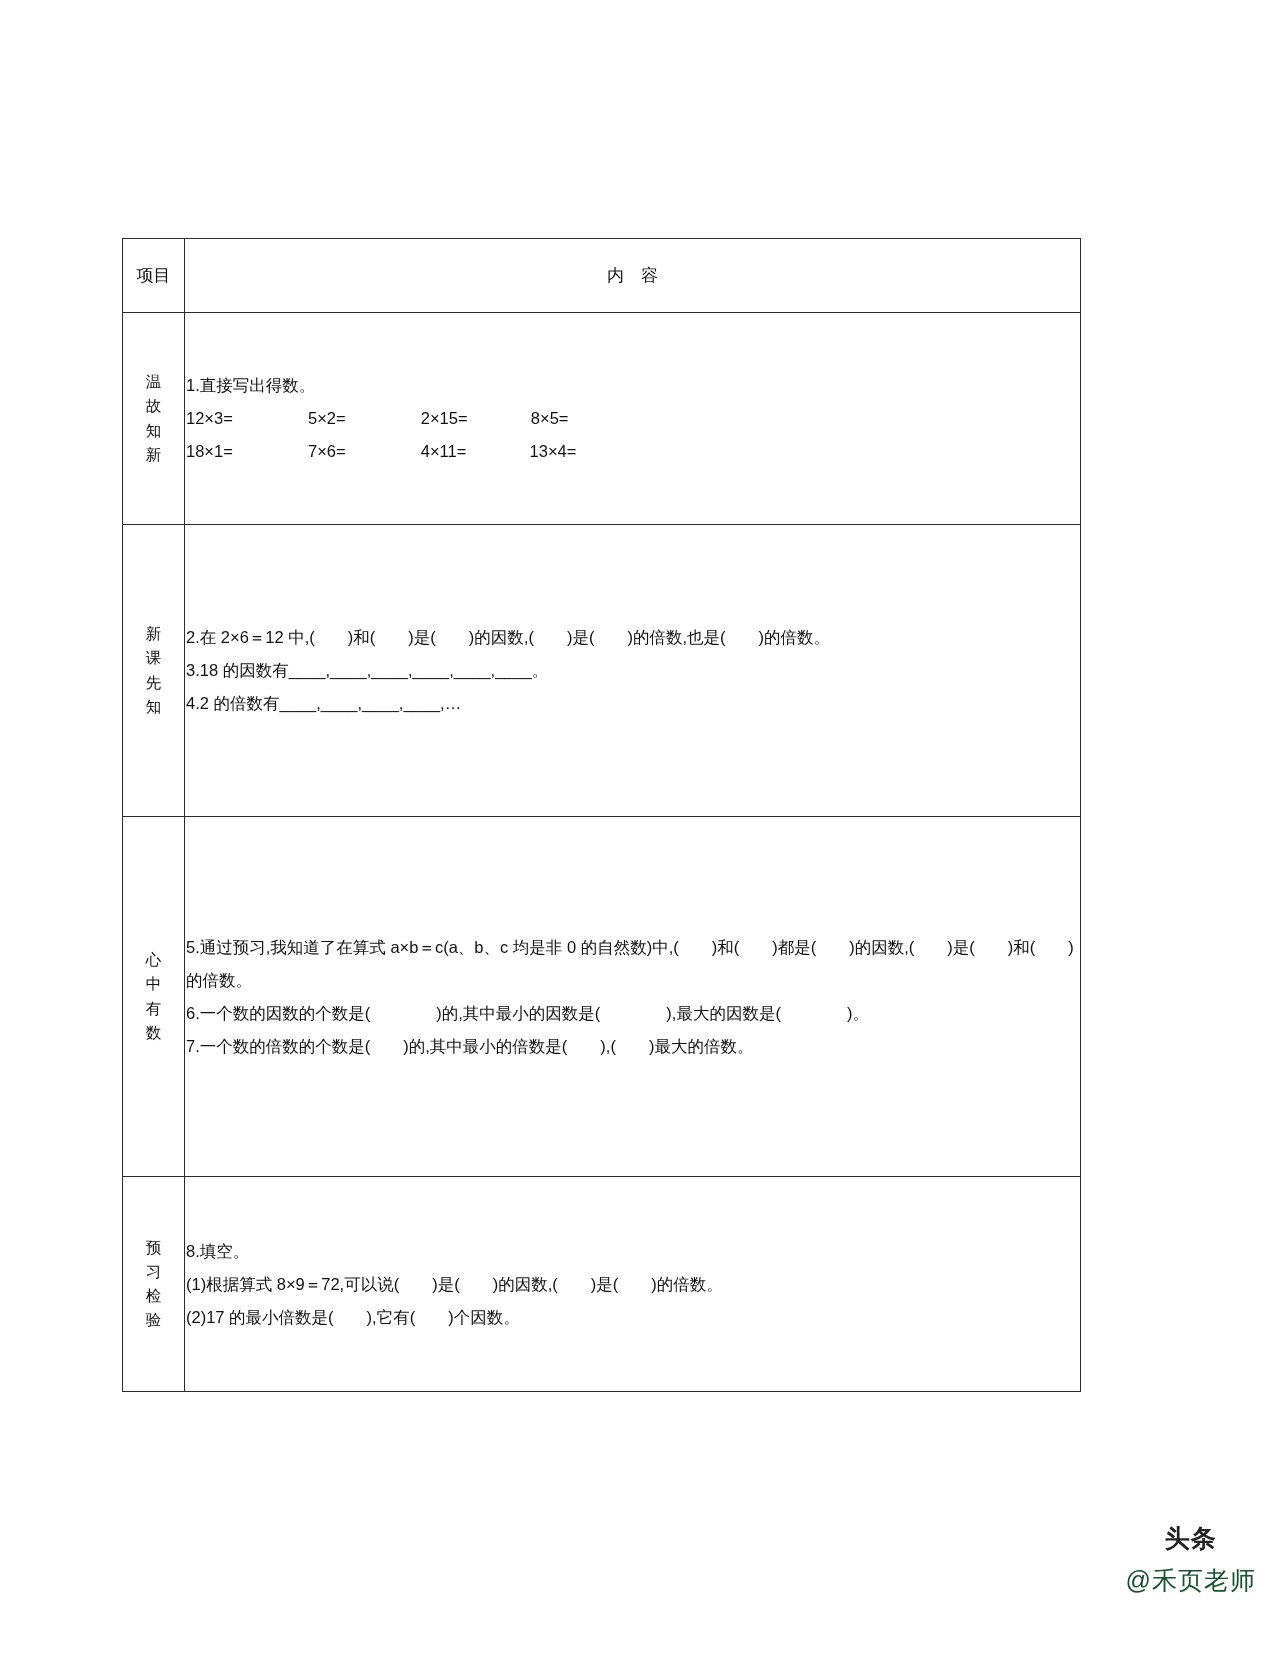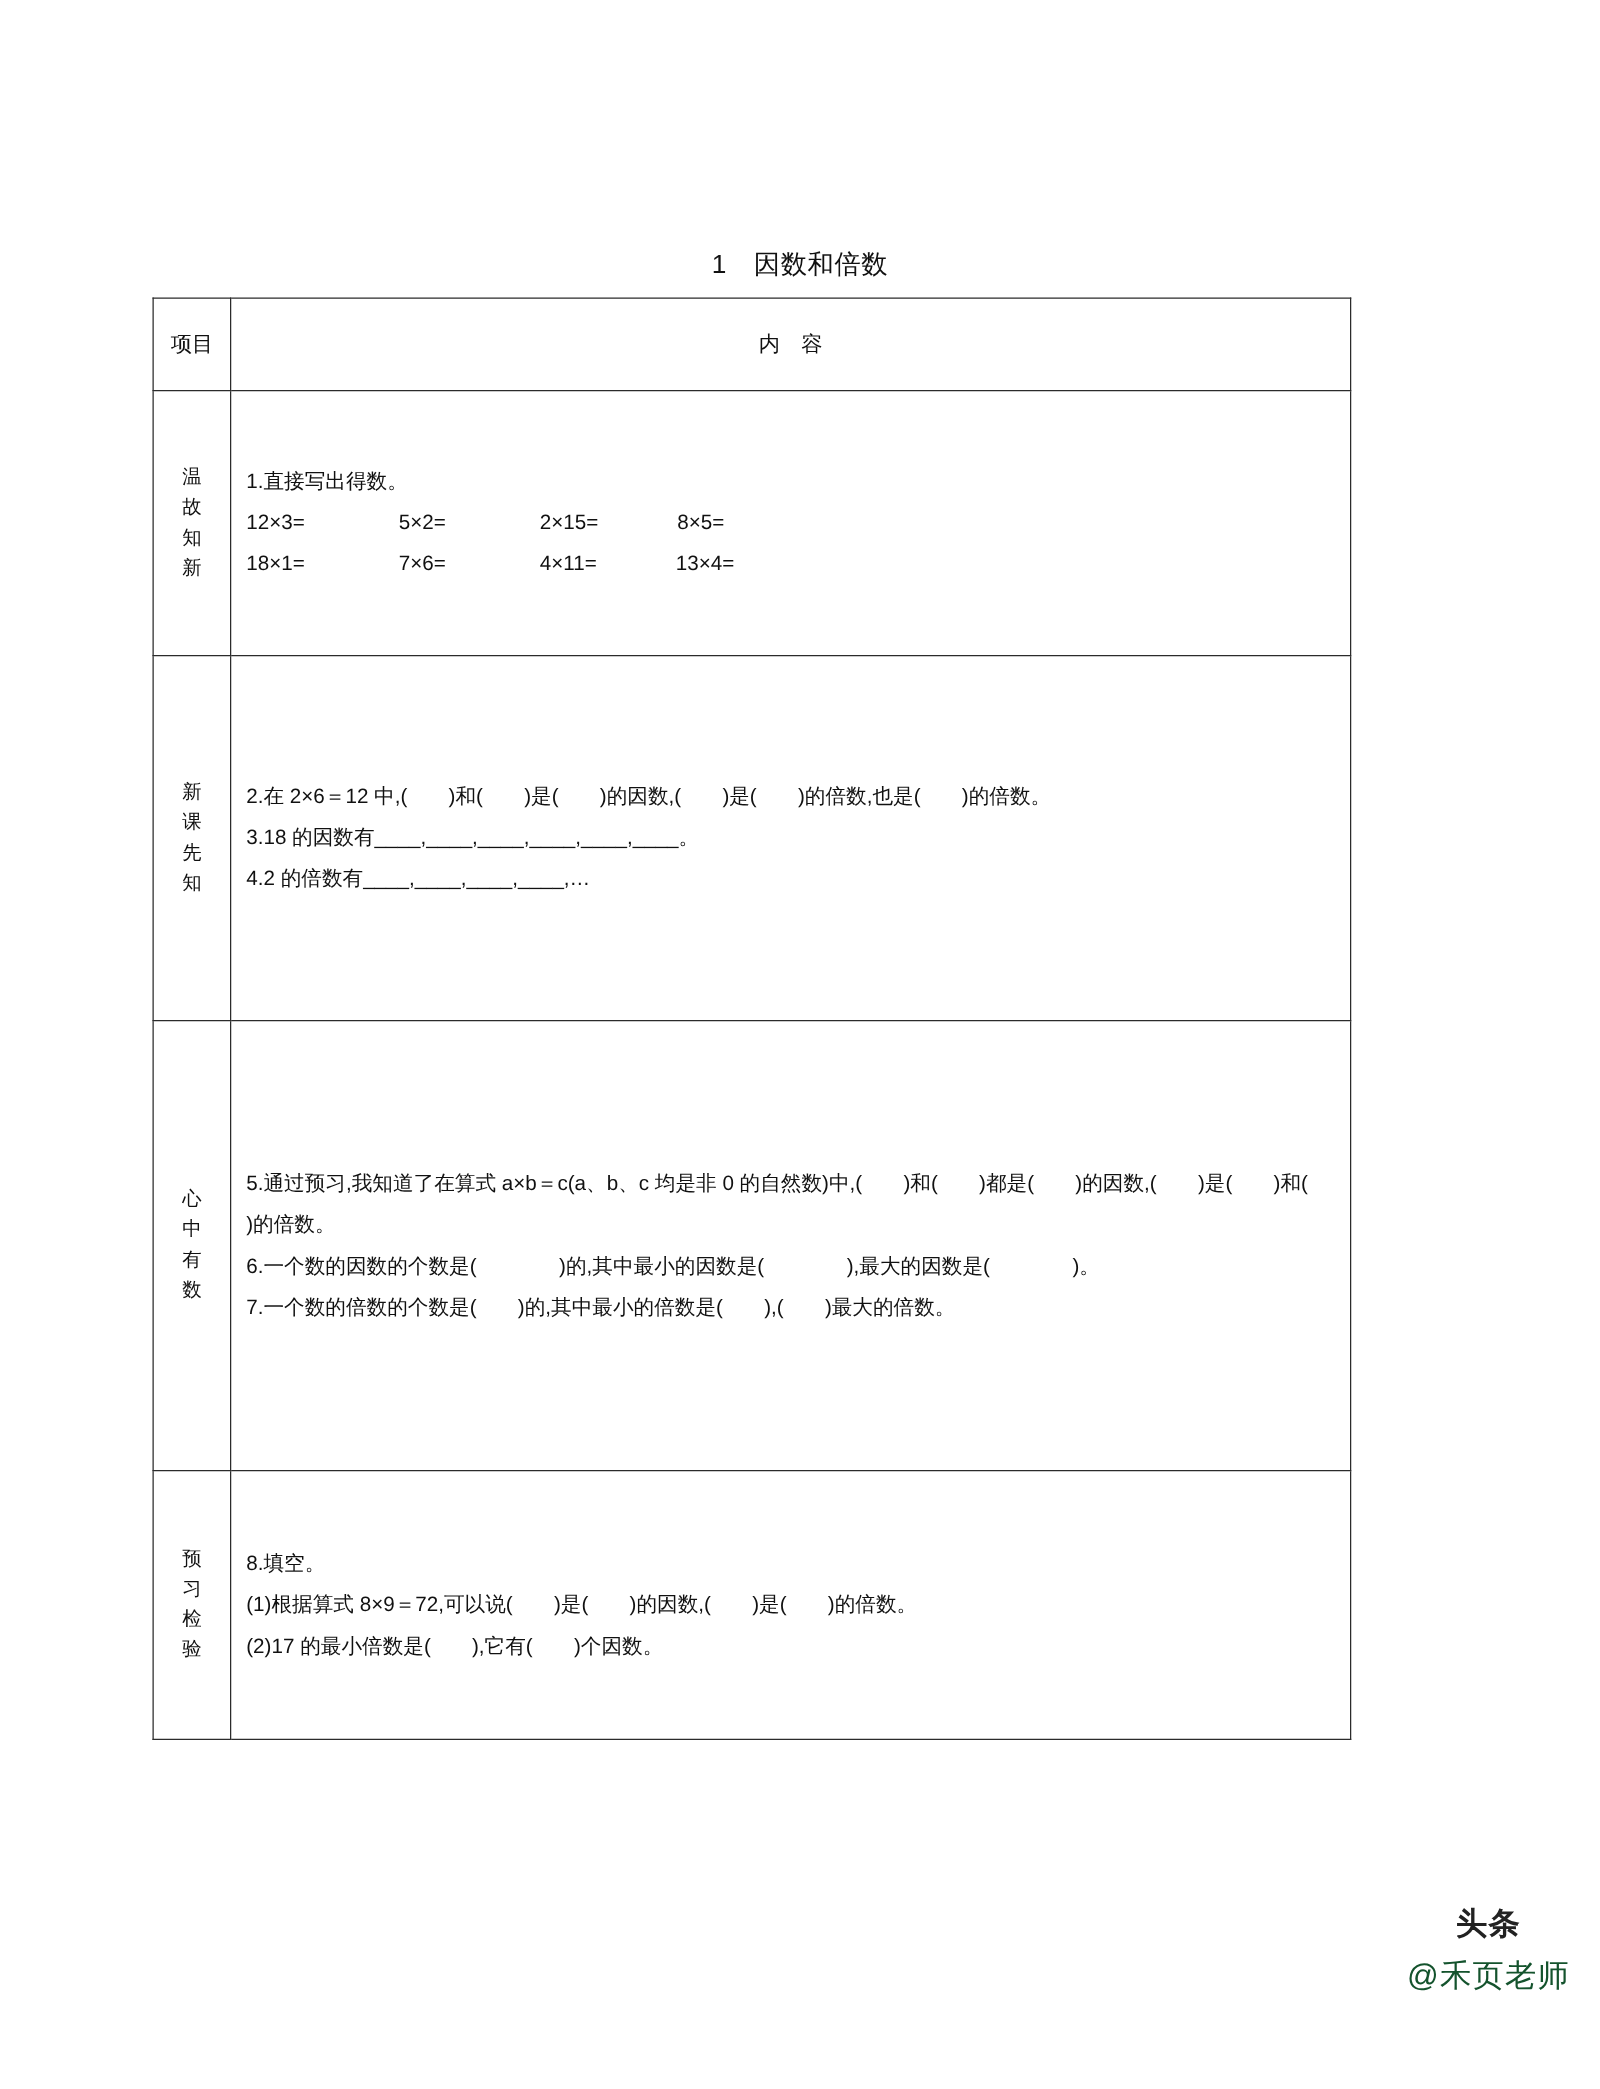--- a/index.html
+++ b/index.html
@@ -41,21 +41,21 @@
     position: absolute;
     left: 122px;
     top: 238px;
     width: 958px;
     border-collapse: collapse;
     table-layout: fixed;
   }
   .worksheet td {
     border: 1px solid #2b2b2b;
     vertical-align: middle;
-    padding: 12px;
+    padding: 1px;
   }
   .col-label { width: 62px; }
   .col-content { width: 896px; }
 
   
   .vlabel {
     text-align: center;
     font-size: 15.5px;
     line-height: 1.55;
     color: #111;
@@ -119,21 +119,20 @@
     color: #222;
     font-weight: bold;
   }
   .wm-text { color: #14532d; }
 </style>
 </head>
 <body>
 
 <div class="page">
 
-  <div class="doc-title">1　因数和倍数</div>
 
   <table class="worksheet">
     <colgroup>
       <col class="col-label">
       <col class="col-content">
     </colgroup>
     <tbody>
 
       <tr class="r-header">
         <td class="hdr-label">项目</td>

